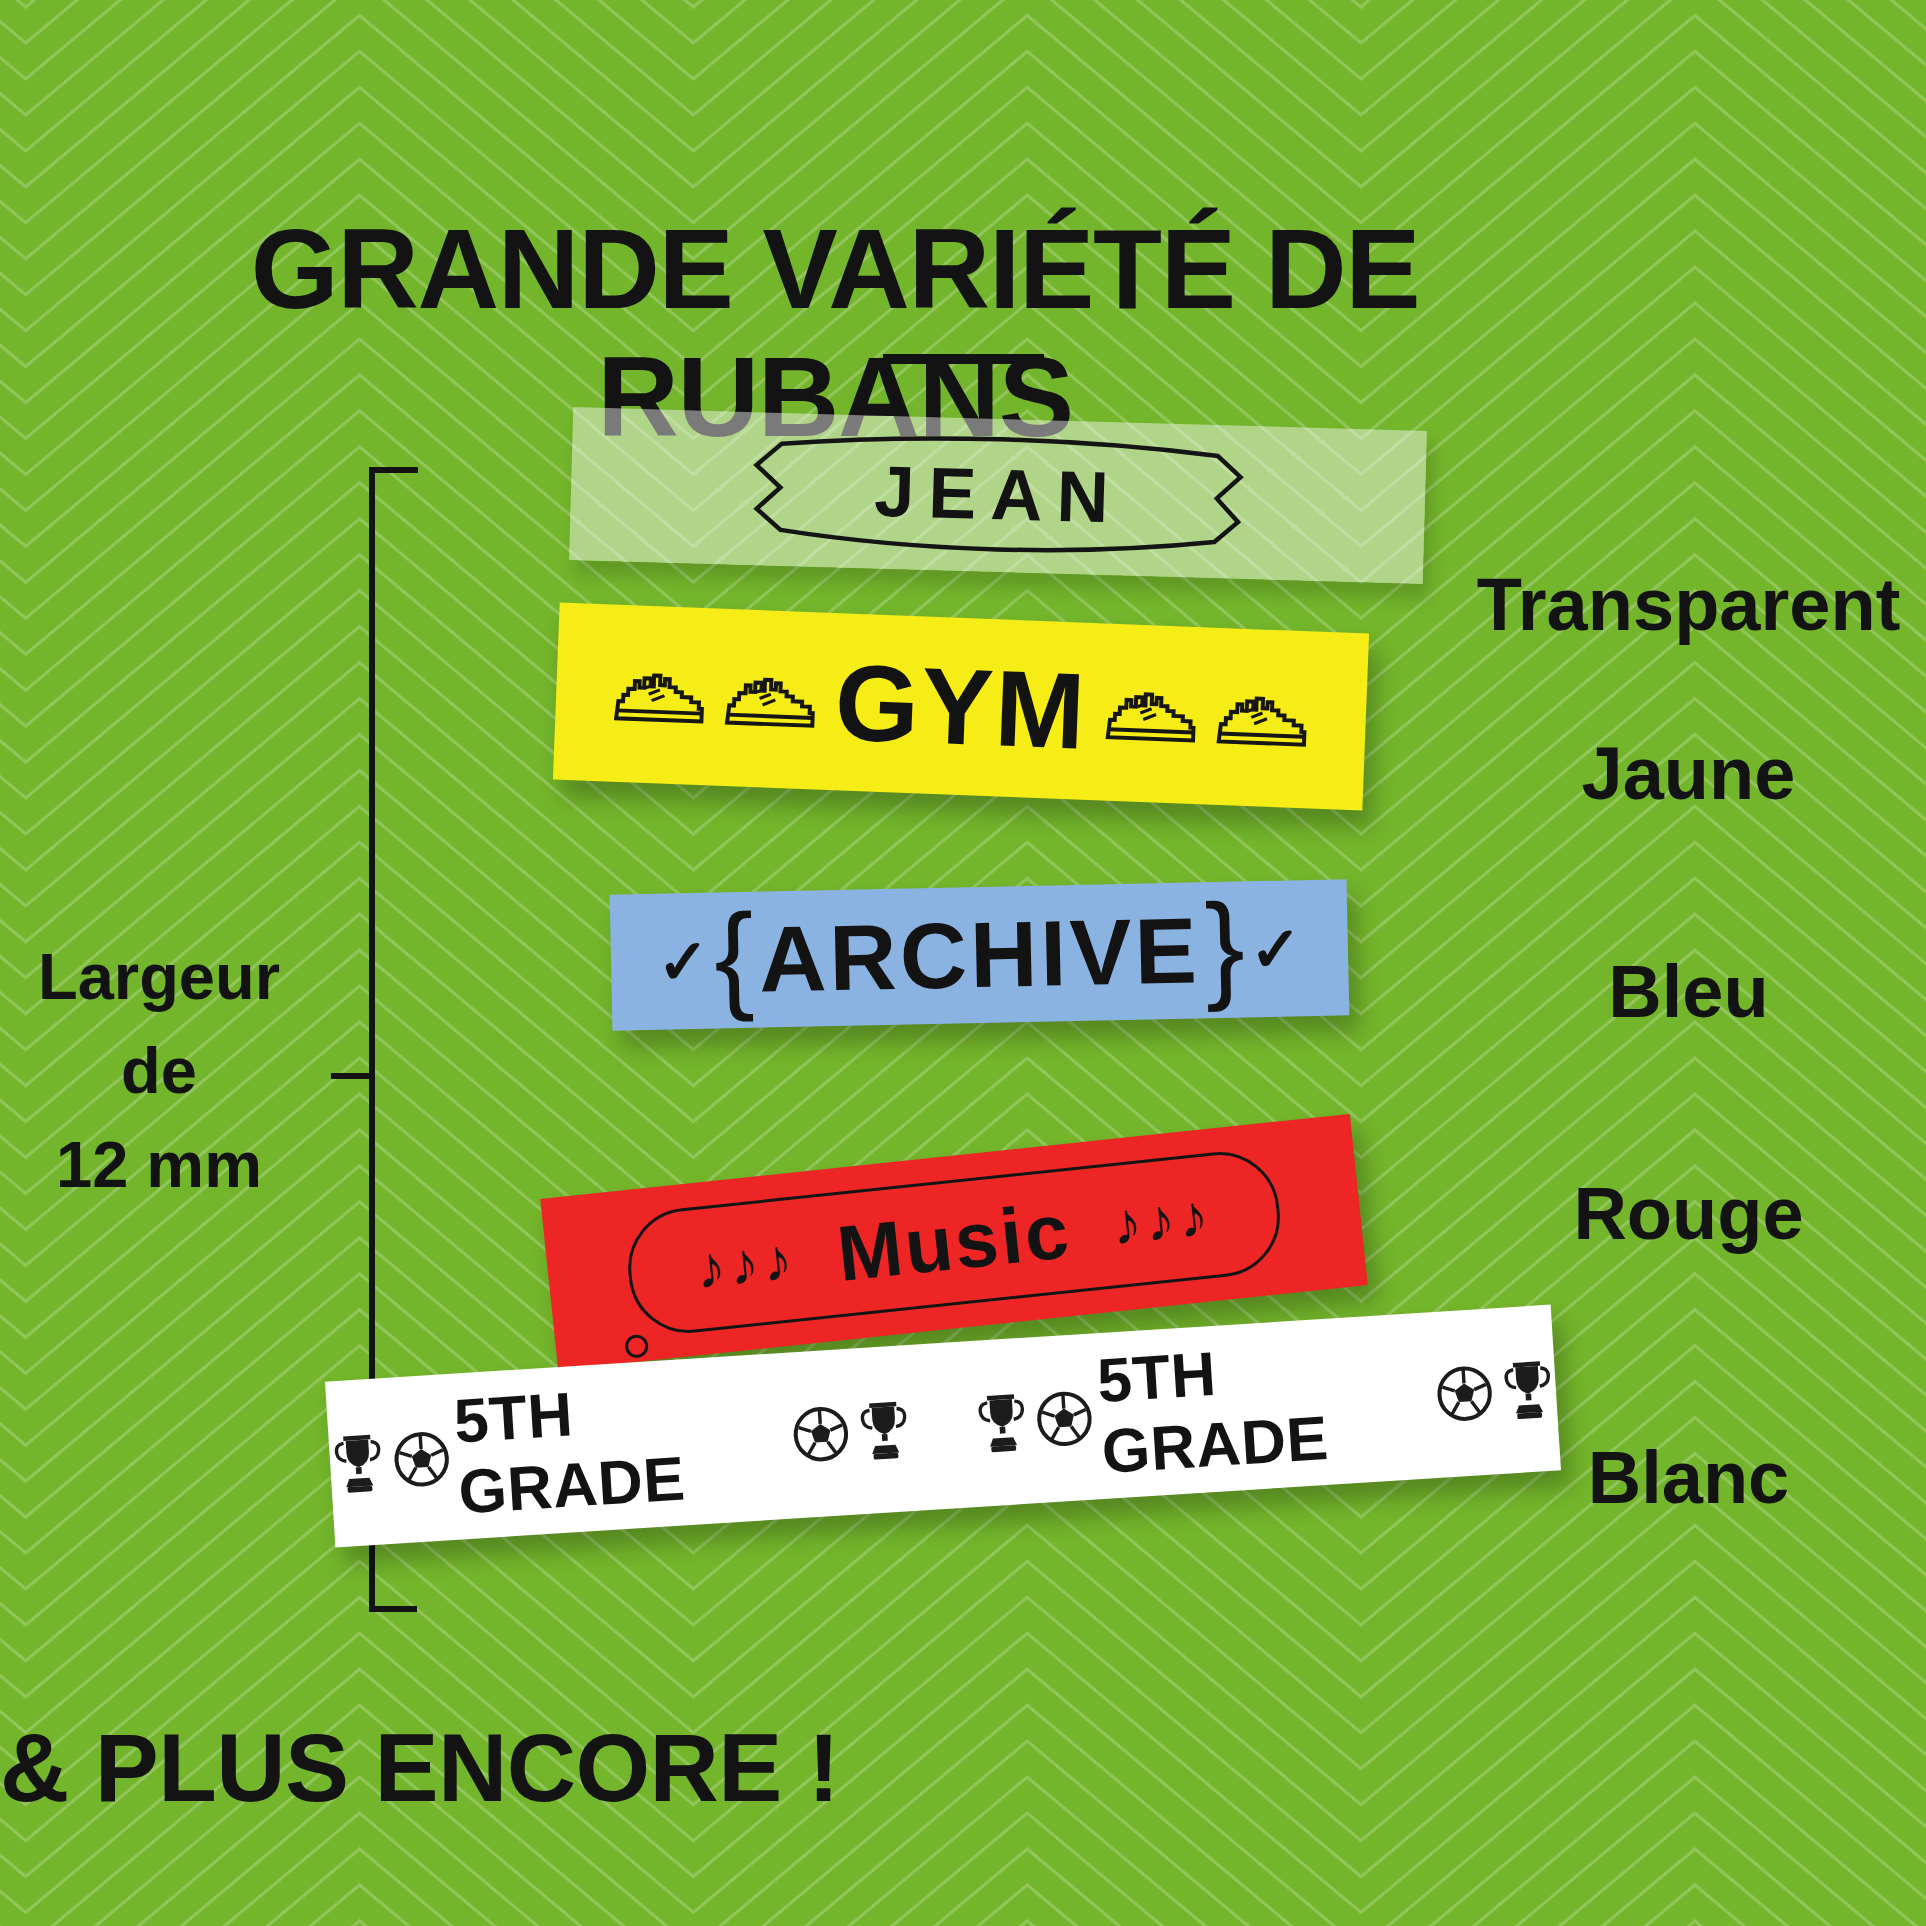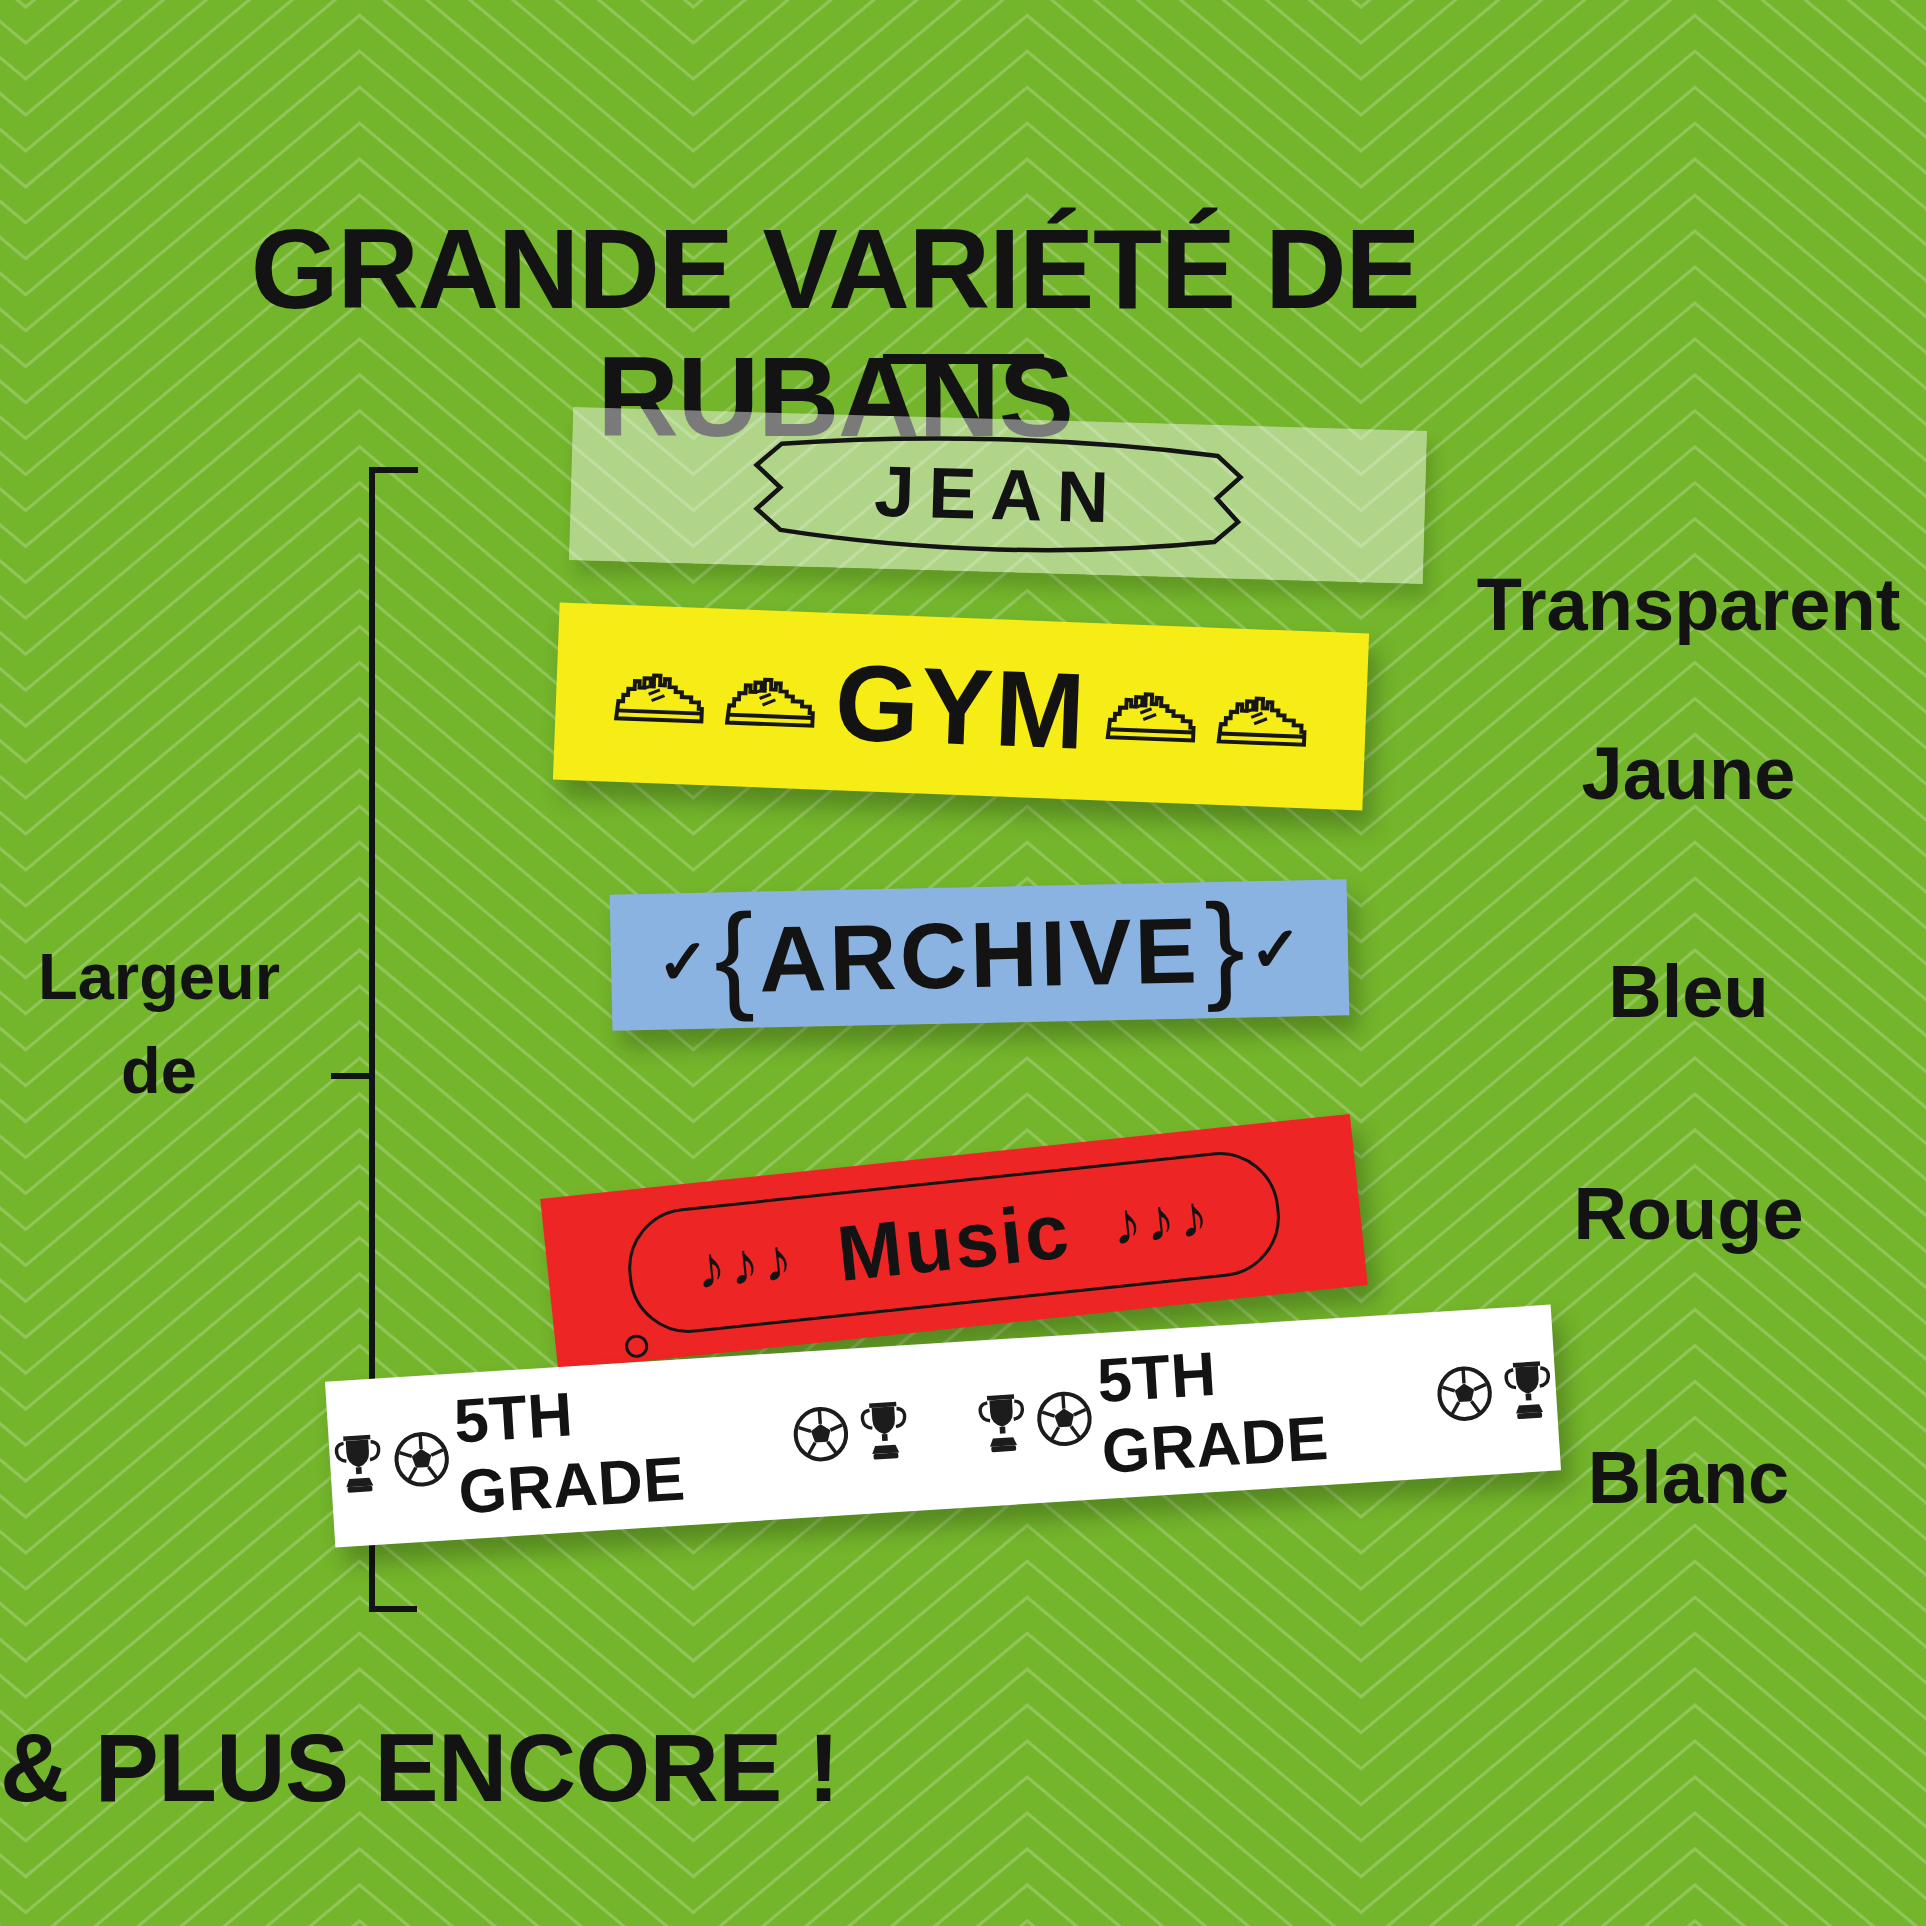--- a/index.html
+++ b/index.html
@@ -183,20 +183,21 @@
 <div class="abs page-title">GRANDE VARIÉTÉ DE RUBANS</div>
 <div class="abs title-dash"></div>
 
 <div class="abs br-v"></div>
 <div class="abs br-top"></div>
 <div class="abs br-bot"></div>
 <div class="abs br-mid"></div>
 <div class="abs width-note">
   <div>Largeur</div>
   <div>de</div>
+  <div>12 mm</div>
 </div>
 
 <div class="tape tape-transparent">
   <div class="banner-wrap">
     <svg width="565" height="135" viewBox="0 0 880 210" xmlns="http://www.w3.org/2000/svg">
       <path d="M100,34 C320,12 560,12 780,34 L816,66 L780,100 L814,136 L778,168 C560,196 320,196 102,168 L64,136 L100,102 L62,68 Z" fill="none" stroke="#141414" stroke-width="7"></path>
       <text x="440" y="142" text-anchor="middle" font-size="112" font-weight="bold" letter-spacing="22" fill="#131313">JEAN</text>
     </svg>
   </div>
 </div>

